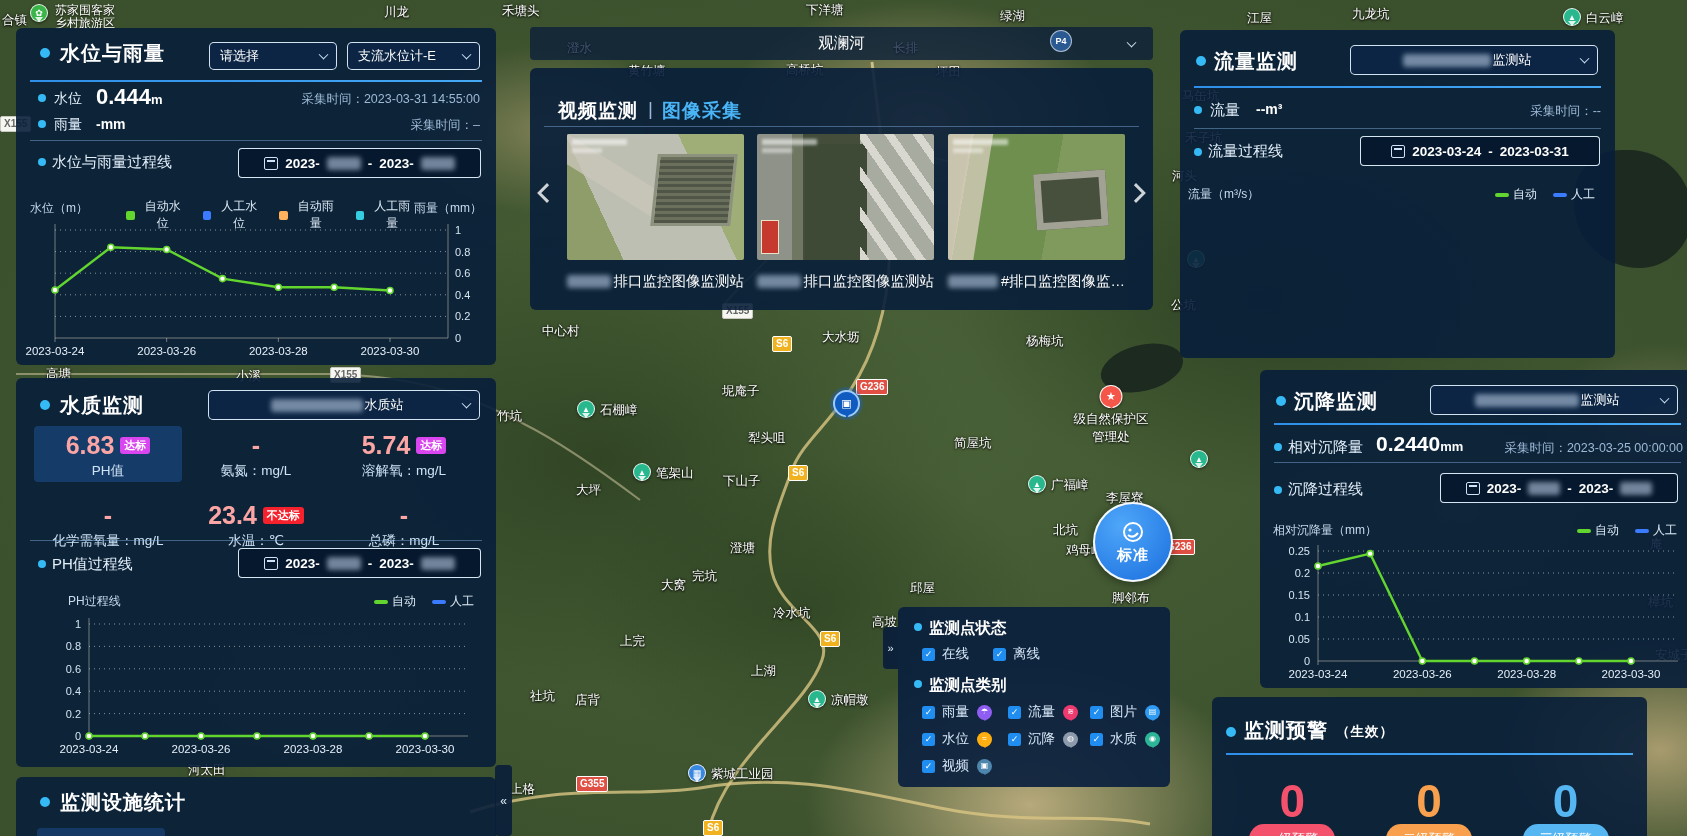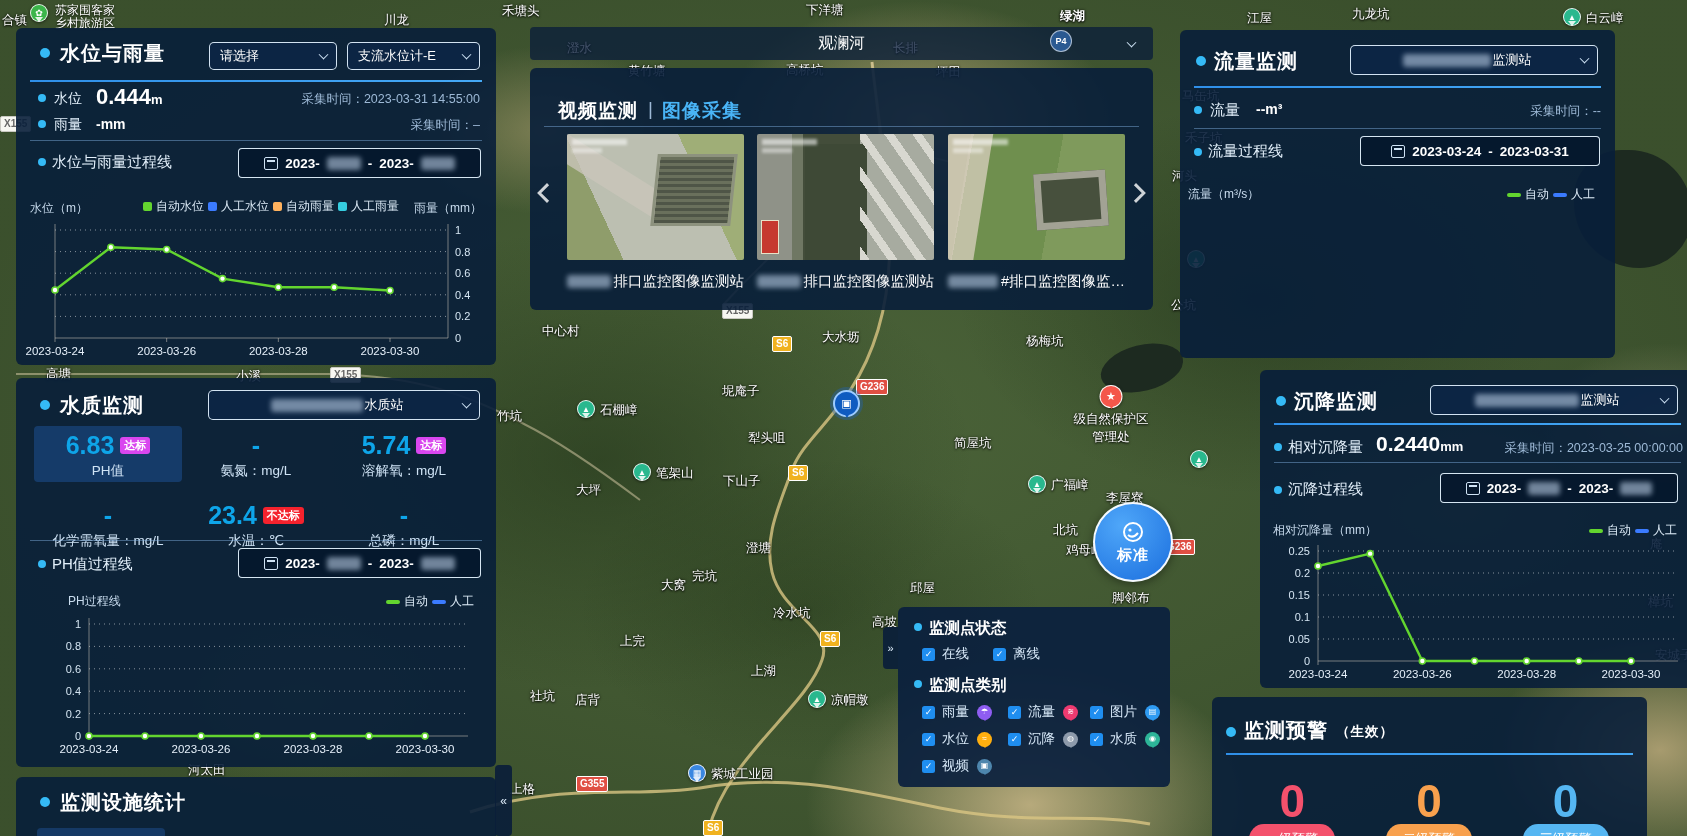--- a/index.html
+++ b/index.html
@@ -83,40 +83,40 @@
   .chev { position:absolute; right:9px; top:50%; width:7px; height:7px;
     border-right:1.8px solid #cfe3f5; border-bottom:1.8px solid #cfe3f5;
     transform:translateY(-70%) rotate(45deg); }
   .datebox { position:absolute; border:1px solid rgba(226,241,253,.95); border-radius:4px;
     background:rgba(5,22,44,.85); display:flex; align-items:center; justify-content:center; gap:7px;
     font-size:13.5px; font-weight:bold; color:#fff; cursor:pointer; }
   .cal { width:14px; height:13px; border:1.6px solid #cfe3f5; border-radius:2px; position:relative; }
   .cal::before { content:''; position:absolute; left:2px; right:2px; top:2px; height:2px; background:#cfe3f5; }
   .blur-chip { display:inline-block; height:13px; border-radius:3px;
     background:rgba(185,205,228,.6); filter:blur(2.5px); }
-  .lg-row { position:absolute; display:flex; gap:4px; align-items:center; }
+  .lg-row { position:absolute; display:flex; gap:16px; align-items:center;text-align:center; }
   .lg-item { display:flex; align-items:center; gap:4px; font-size:12px; color:#dceaf6; }
   .lg-sq { width:9px; height:9px; border-radius:2px; }
   .lg-dash { width:14px; height:4px; border-radius:2px; }
   .axis-note { position:absolute; font-size:12px; color:#c9dcee; }
   svg.chart { position:absolute; }
   .grid { stroke:rgba(255,255,255,.5); stroke-width:1; stroke-dasharray:1 4; }
   .ax-solid { stroke:rgba(205,198,185,.55); stroke-width:1; }
   .tick { fill:#d5e5f2; font-size:11px; }
   .xlab { fill:#e6f0fa; font-size:11.5px; }
   .series { fill:none; stroke-width:2.4; }
   .pt { fill:#fff; stroke-width:1.6; }
 
   
   #quality-stats { position:absolute; left:18px; top:48px; width:444px; display:grid;
     grid-template-columns:1fr 1fr 1fr; row-gap:14px; }
   .q-cell { text-align:center; padding:4px 0 2px; }
   .q-hl { background:rgba(30,80,145,.55); border-radius:4px; }
   .q-top { display:flex; align-items:center; justify-content:center; gap:6px; height:30px; }
-  .q-val { font-size:25px; font-weight:bold; color:#0ea5e9; }
+  .q-val { font-size:25px; font-weight:bold; color:#fca5a5; }
   .q-badge { font-size:11px; font-weight:bold; padding:1px 4px; border-radius:3px; color:#fff; }
   .q-badge.ok { background:#d946ef; }
   .q-badge.bad { background:#f5222d; }
   .q-lbl { font-size:13.5px; color:#cfe3f5; margin-top:2px; }
 
   
   .v-card { position:absolute; top:66px; width:177px; }
   .v-thumb { position:relative; width:177px; height:126px; overflow:hidden; border-radius:2px; cursor:pointer; }
   .vt0 { background:linear-gradient(245deg,#9fae77 0 28%,#bcbfb1 28% 76%,#8f9d6b 76%); }
   .vt0-grate { position:absolute; right:10px; top:20px; width:80px; height:72px;
@@ -210,24 +210,24 @@
     <div id="lake2" class="lake"></div>
     <div id="map-labels">
         <div class="m-label" style="left: 2px; top: 12px;">合镇</div>
         <div class="m-wrap" style="left: 30px; top: 4px;">
           <span class="m-tour">✿</span>
           <div class="m-2line">
             <div>苏家围客家</div>
             <div>乡村旅游区</div>
           </div>
         </div>
-        <div class="m-label" style="left: 384px; top: 12px;">川龙</div>
+        <div class="m-label" style="left: 384px; top: 4px;">川龙</div>
         <div class="m-label" style="left: 502px; top: 3px;">禾塘头</div>
         <div class="m-label" style="left: 806px; top: 2px;">下洋塘</div>
-        <div class="m-label" style="left: 1060px; top: 8px; font-weight: bold;">绿湖</div>
+        <div class="m-label" style="left: 1000px; top: 8px;">绿湖</div>
         <div class="m-label" style="left: 1247px; top: 10px;">江屋</div>
         <div class="m-label" style="left: 1352px; top: 6px;">九龙坑</div>
         <div class="m-wrap" style="left: 1563px; top: 8px;">
           <span class="m-mt">▲</span>
           <span class="m-label m-inline">白云嶂</span>
         </div>
         <div class="m-label" style="left: 531px; top: 40px; margin-left: 36px;">澄水</div>
         <div class="m-label" style="left: 893px; top: 40px;">长排</div>
         <div class="m-label" style="left: 628px; top: 63px;">黄竹塘</div>
         <div class="m-label" style="left: 786px; top: 62px;">高桥坑</div>
@@ -268,21 +268,21 @@
         </div>
         <div class="m-wrap" style="left: 1028px; top: 475px;">
           <span class="m-mt">▲</span>
           <span class="m-label m-inline">广福嶂</span>
         </div>
         <div class="m-label" style="left: 1106px; top: 490px;">李屋寮</div>
         <div class="m-label" style="left: 1053px; top: 522px;">北坑</div>
         <div class="m-badge g" style="left: 1163px; top: 539px;">G236</div>
         <div class="m-label" style="left: 1066px; top: 542px;">鸡母岭</div>
         <div class="m-label" style="left: 1112px; top: 590px;">脚邻布</div>
-        <div class="m-label" style="left: 746px; top: 540px;">澄塘</div>
+        <div class="m-label" style="left: 730px; top: 540px;">澄塘</div>
         <div class="m-label" style="left: 692px; top: 568px;">完坑</div>
         <div class="m-label" style="left: 661px; top: 577px;">大窝</div>
         <div class="m-label" style="left: 773px; top: 605px;">冷水坑</div>
         <div class="m-label" style="left: 872px; top: 614px;">高坡</div>
         <div class="m-label" style="left: 910px; top: 580px;">邱屋</div>
         <div class="m-badge s" style="left: 820px; top: 631px;">S6</div>
         <div class="m-label" style="left: 620px; top: 633px;">上完</div>
         <div class="m-label" style="left: 751px; top: 663px;">上湖</div>
         <div class="m-wrap" style="left: 808px; top: 690px;">
           <span class="m-mt">▲</span>

